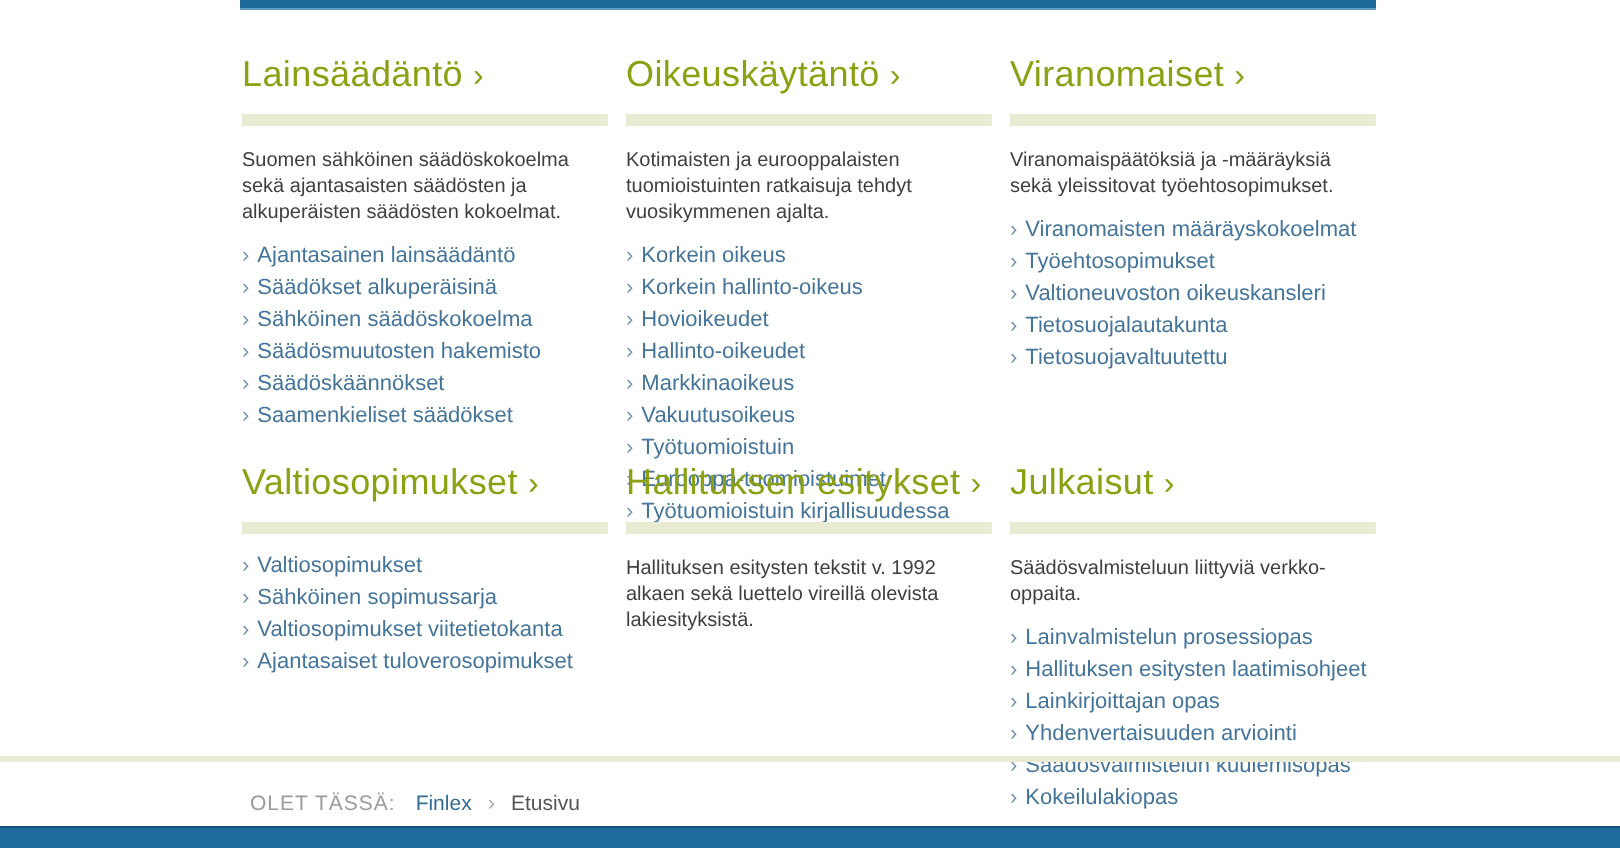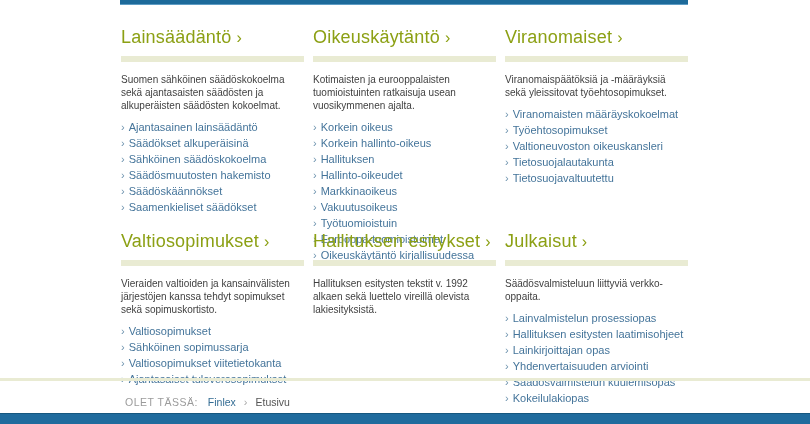--- a/index.html
+++ b/index.html
@@ -100,31 +100,31 @@
           <a class="link-row" href="#"><span class="link-chevron">›</span><span>Säädöskäännökset</span></a>
           <a class="link-row" href="#"><span class="link-chevron">›</span><span>Saamenkieliset säädökset</span></a>
         </nav>
     </section>
 
     <section class="section">
       <a class="section-title" href="#">
         <span>Oikeuskäytäntö</span><span class="title-chevron">›</span>
       </a>
       <div class="section-divider"></div>
-      <p class="section-desc">Kotimaisten ja eurooppalaisten tuomioistuinten ratkaisuja usean vuosikymmenen ajalta.</p>
+      <p class="section-desc">Kotimaisten ja eurooppalaisten tuomioistuinten ratkaisuja tehdyt vuosikymmenen ajalta.</p>
       <nav class="section-links">
           <a class="link-row" href="#"><span class="link-chevron">›</span><span>Korkein oikeus</span></a>
           <a class="link-row" href="#"><span class="link-chevron">›</span><span>Korkein hallinto-oikeus</span></a>
-          <a class="link-row" href="#"><span class="link-chevron">›</span><span>Hallituksen</span></a>
+          <a class="link-row" href="#"><span class="link-chevron">›</span><span>Hovioikeudet</span></a>
           <a class="link-row" href="#"><span class="link-chevron">›</span><span>Hallinto-oikeudet</span></a>
           <a class="link-row" href="#"><span class="link-chevron">›</span><span>Markkinaoikeus</span></a>
           <a class="link-row" href="#"><span class="link-chevron">›</span><span>Vakuutusoikeus</span></a>
           <a class="link-row" href="#"><span class="link-chevron">›</span><span>Työtuomioistuin</span></a>
           <a class="link-row" href="#"><span class="link-chevron">›</span><span>Eurooppa-tuomioistuimet</span></a>
-          <a class="link-row" href="#"><span class="link-chevron">›</span><span>Oikeuskäytäntö kirjallisuudessa</span></a>
+          <a class="link-row" href="#"><span class="link-chevron">›</span><span>Työtuomioistuin kirjallisuudessa</span></a>
         </nav>
     </section>
 
     <section class="section">
       <a class="section-title" href="#">
         <span>Viranomaiset</span><span class="title-chevron">›</span>
       </a>
       <div class="section-divider"></div>
       <p class="section-desc">Viranomaispäätöksiä ja -määräyksiä sekä yleissitovat työehtosopimukset.</p>
       <nav class="section-links">
@@ -134,21 +134,20 @@
           <a class="link-row" href="#"><span class="link-chevron">›</span><span>Tietosuojalautakunta</span></a>
           <a class="link-row" href="#"><span class="link-chevron">›</span><span>Tietosuojavaltuutettu</span></a>
         </nav>
     </section>
 
     <section class="section">
       <a class="section-title" href="#">
         <span>Valtiosopimukset</span><span class="title-chevron">›</span>
       </a>
       <div class="section-divider"></div>
-      <p class="section-desc">Vieraiden valtioiden ja kansainvälisten järjestöjen kanssa tehdyt sopimukset sekä sopimuskortisto.</p>
       <nav class="section-links">
           <a class="link-row" href="#"><span class="link-chevron">›</span><span>Valtiosopimukset</span></a>
           <a class="link-row" href="#"><span class="link-chevron">›</span><span>Sähköinen sopimussarja</span></a>
           <a class="link-row" href="#"><span class="link-chevron">›</span><span>Valtiosopimukset viitetietokanta</span></a>
           <a class="link-row" href="#"><span class="link-chevron">›</span><span>Ajantasaiset tuloverosopimukset</span></a>
         </nav>
     </section>
 
     <section class="section">
       <a class="section-title" href="#">

